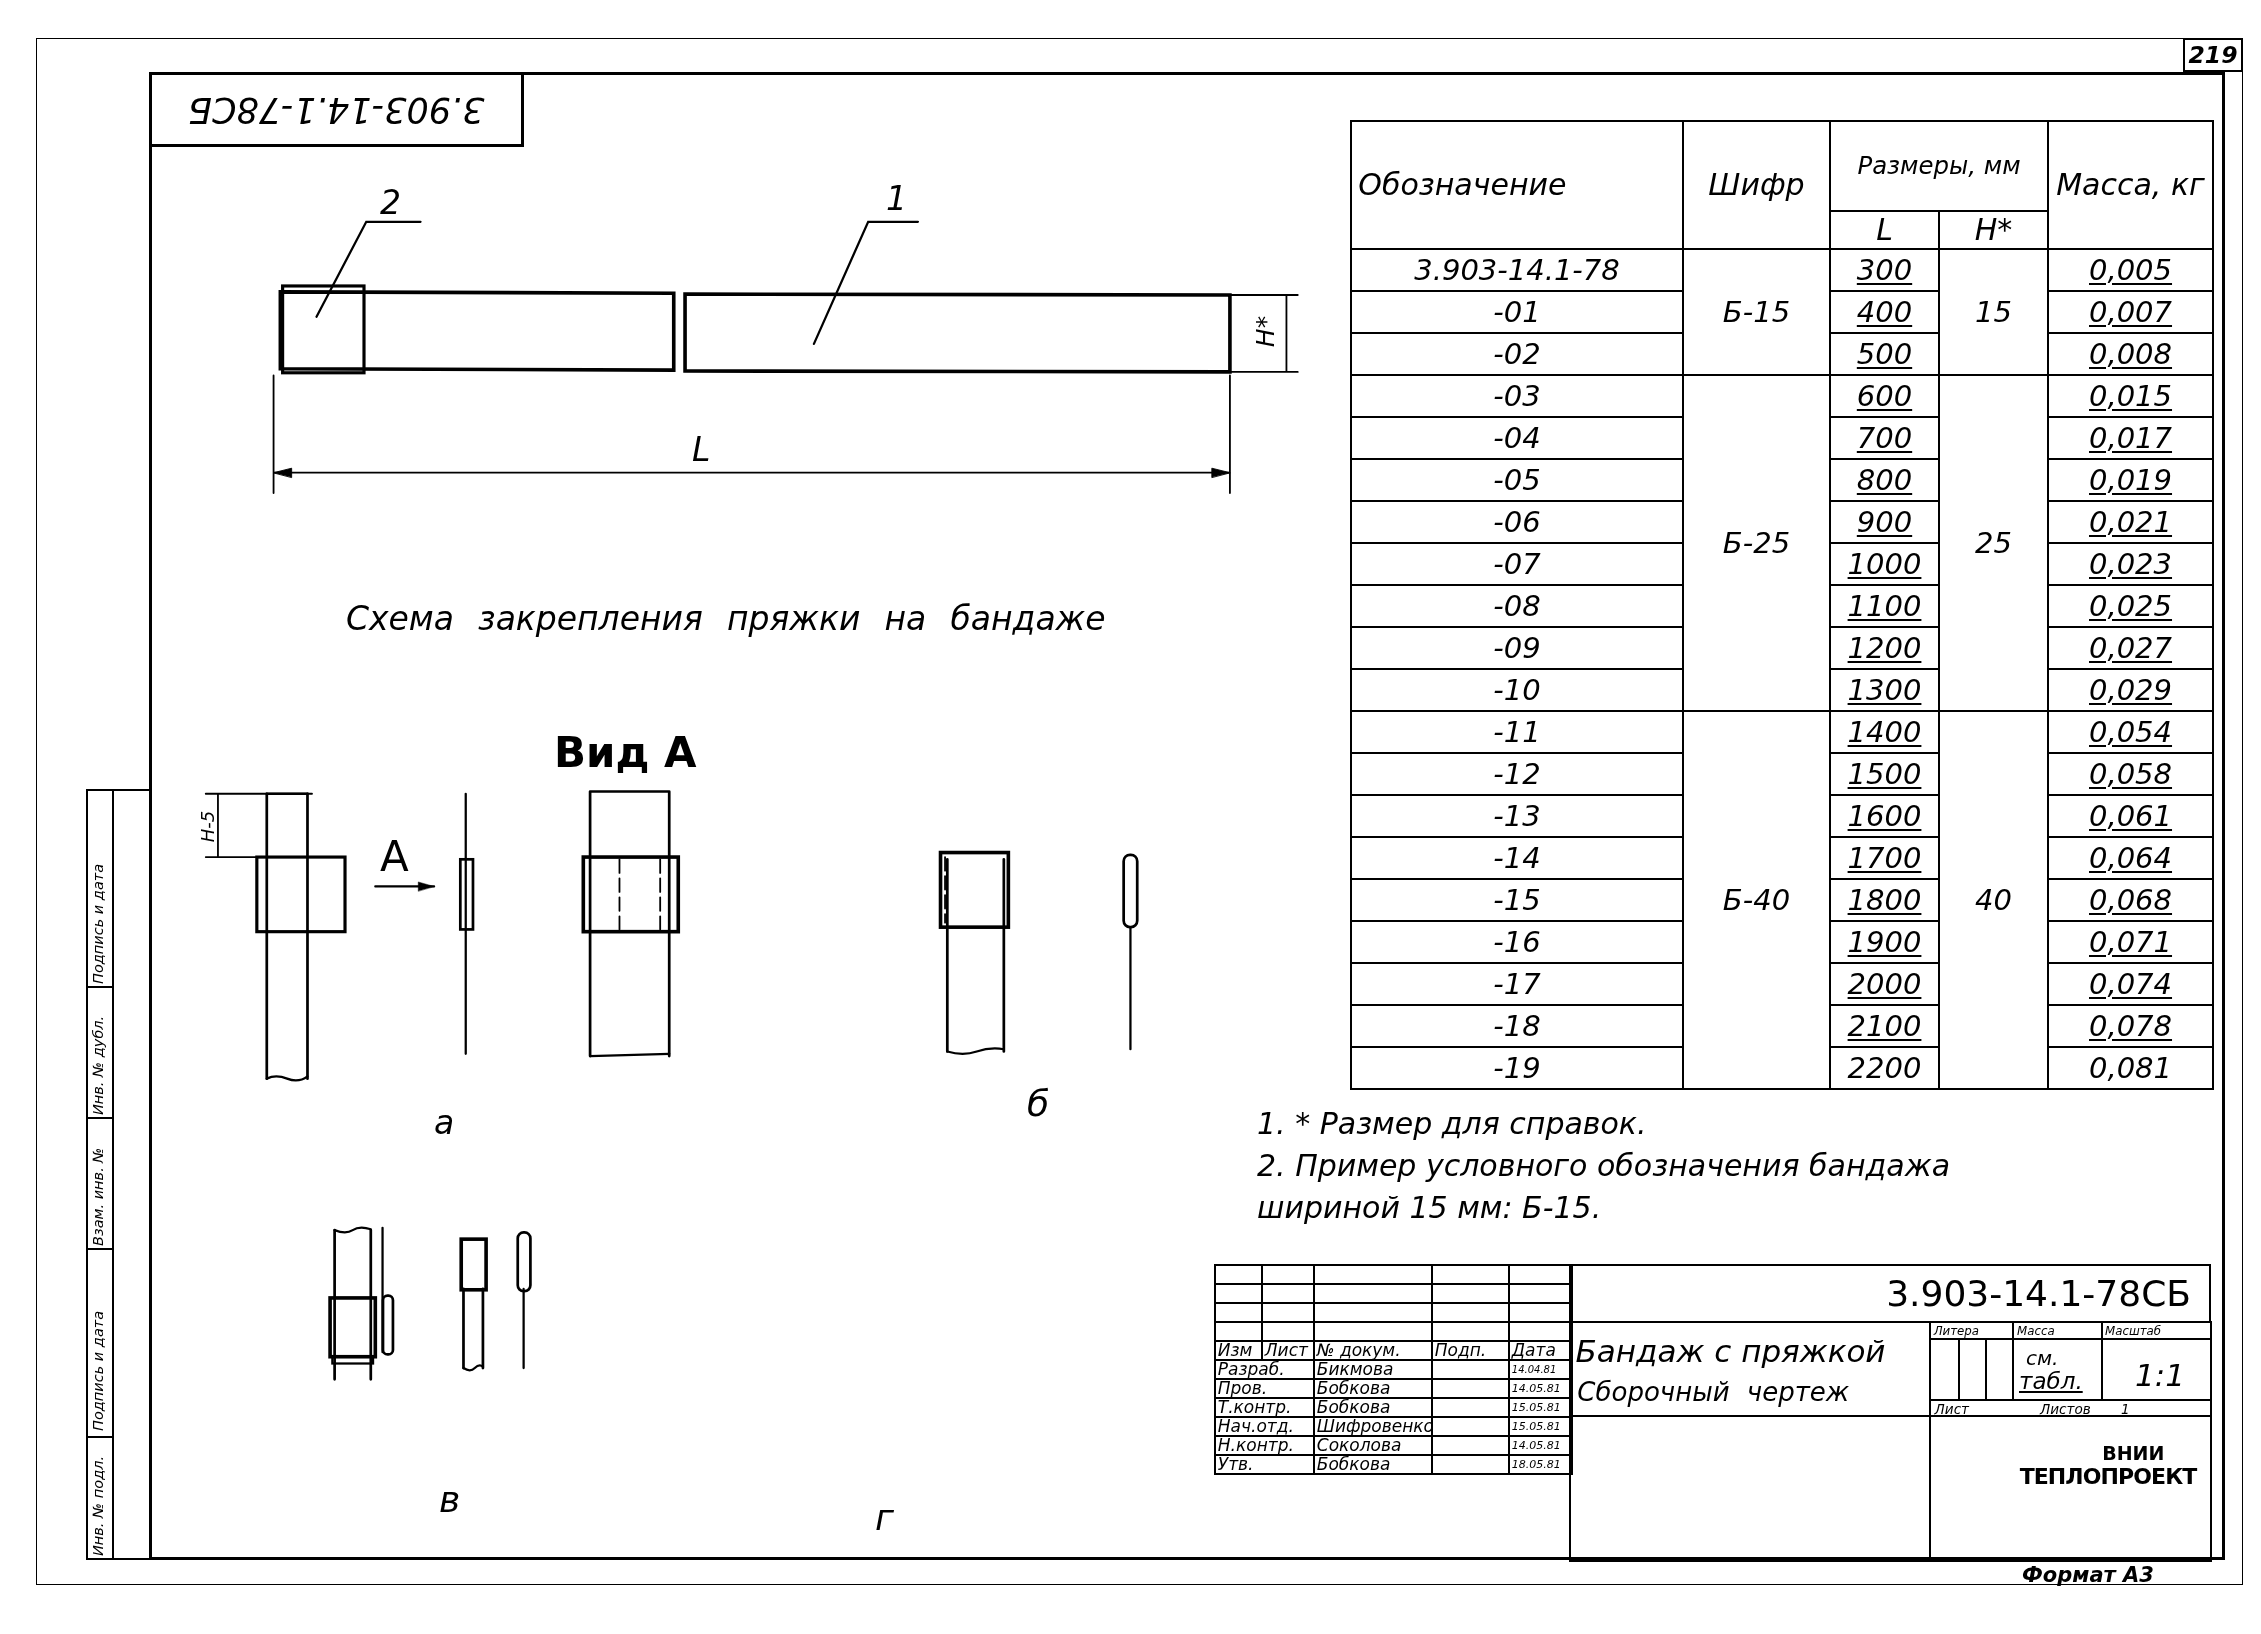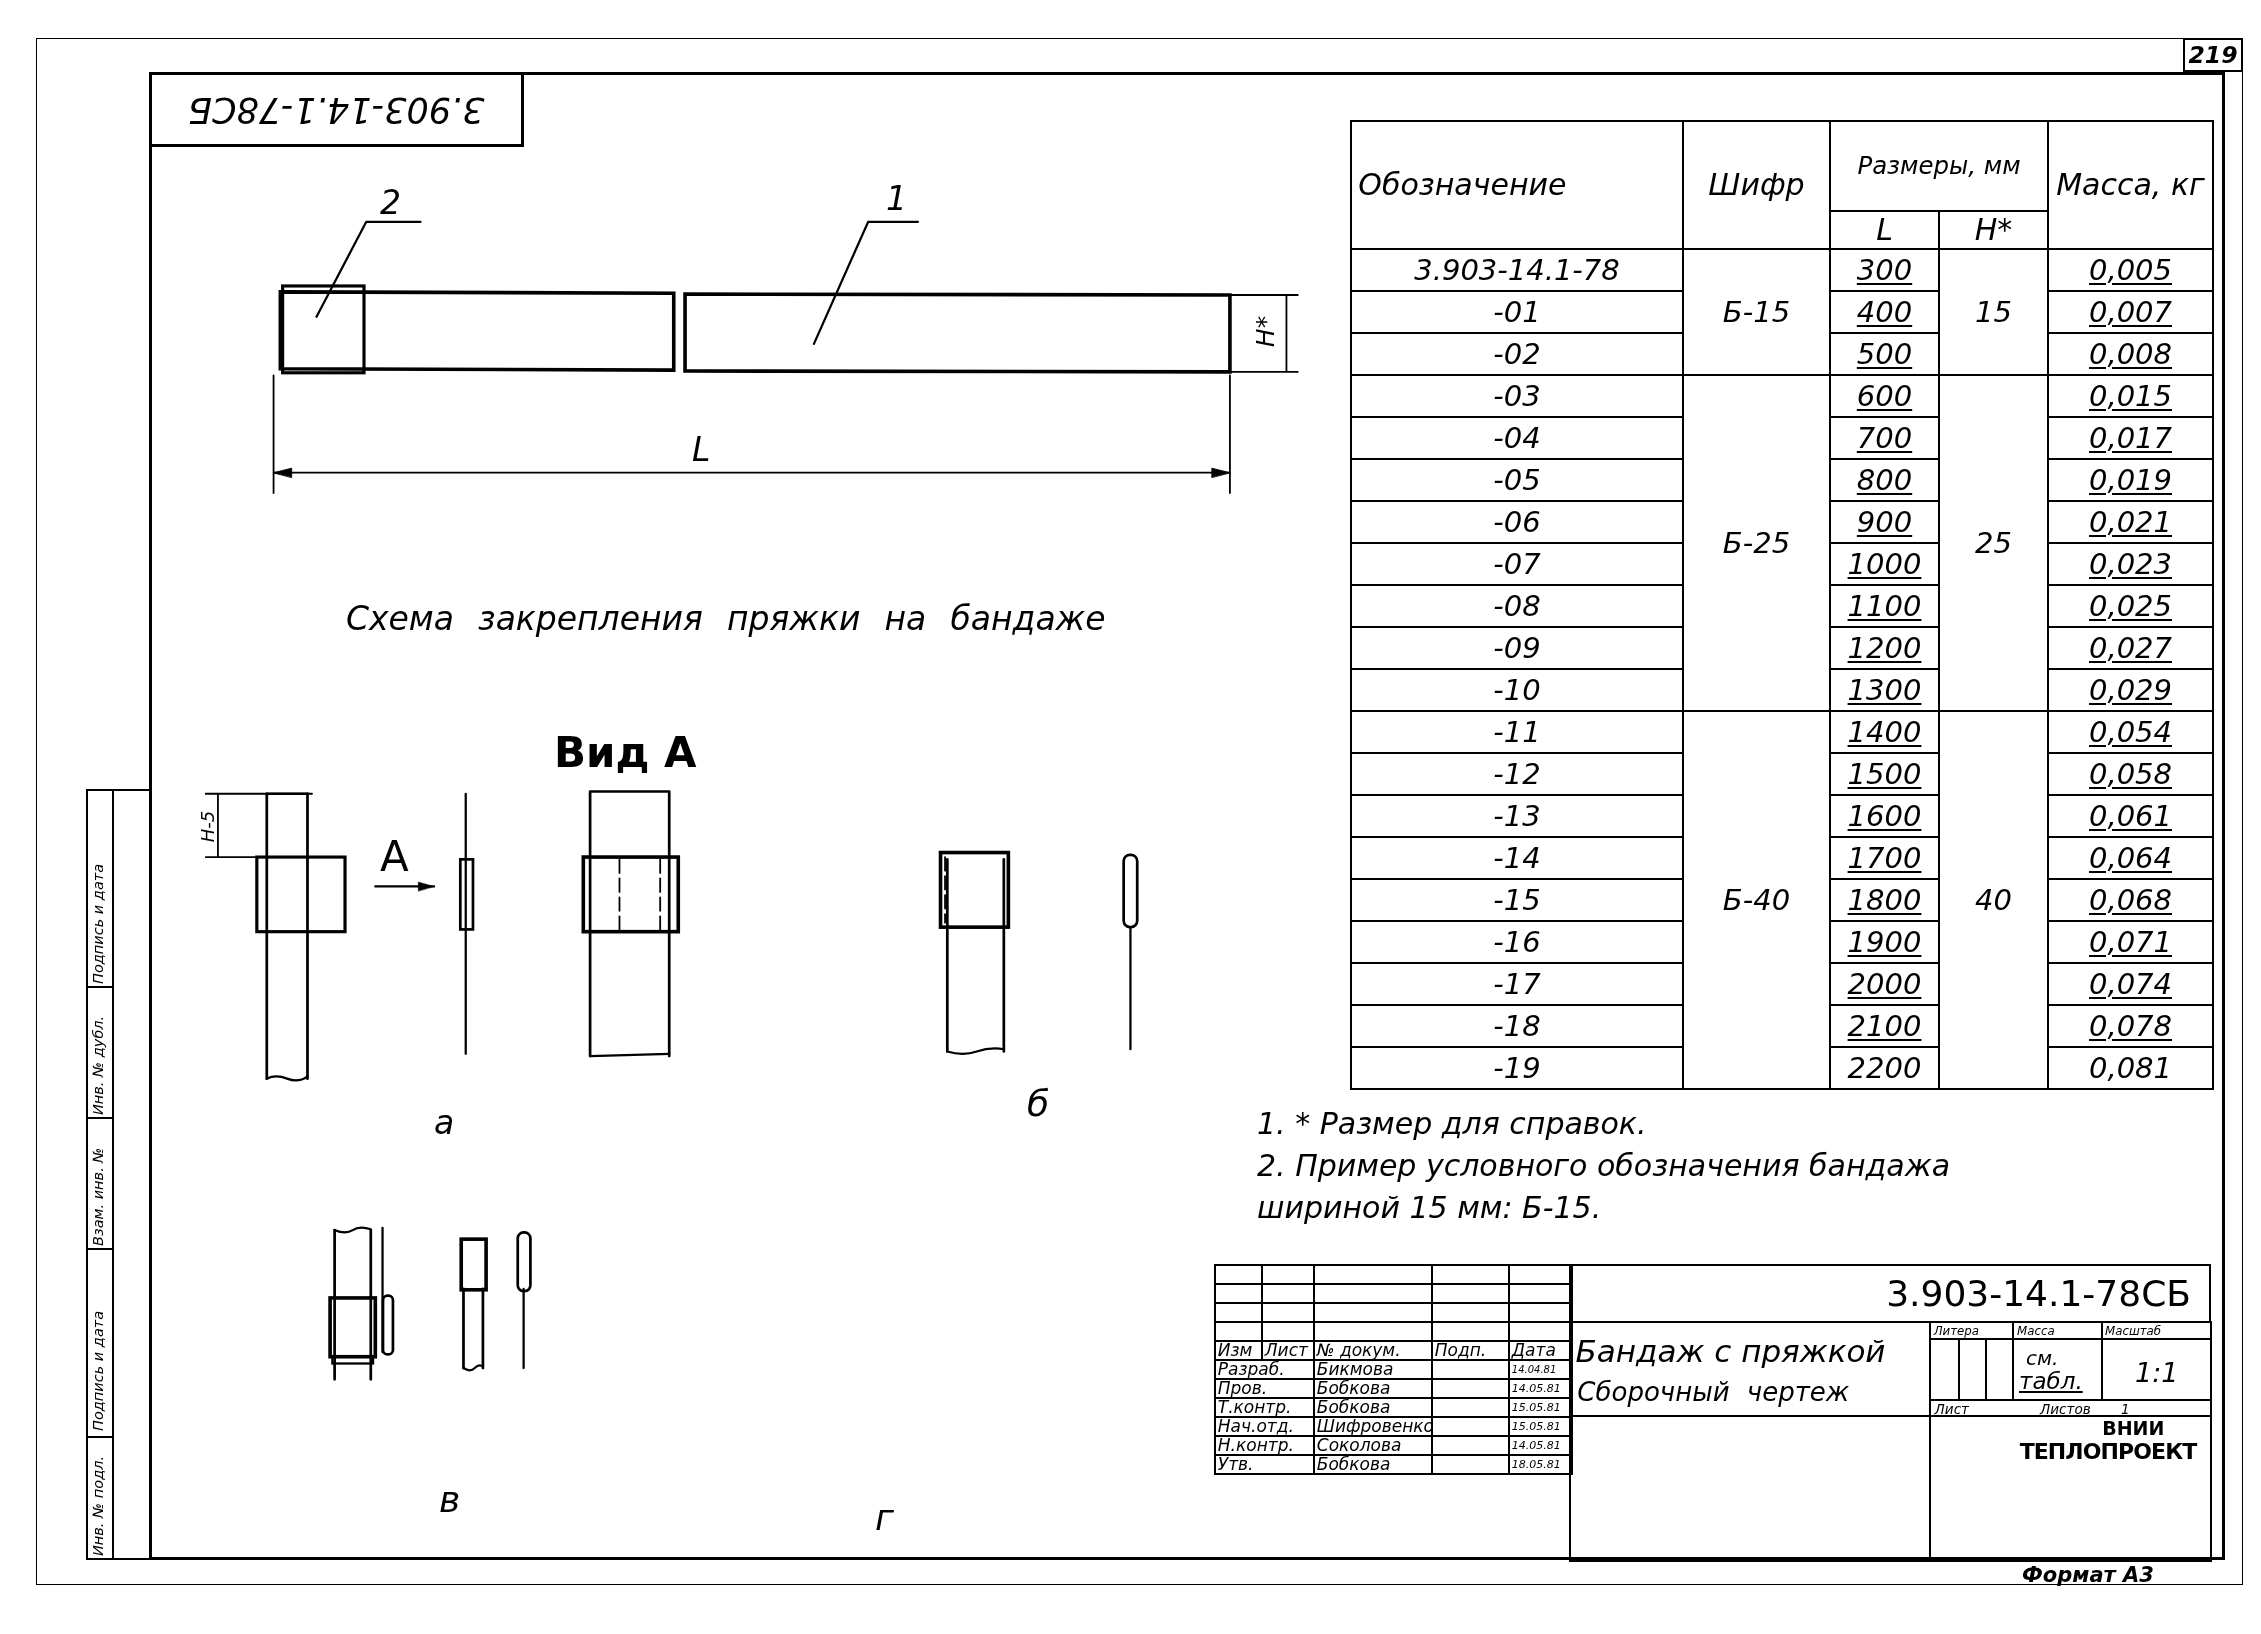--- a/index.html
+++ b/index.html
@@ -361,28 +361,28 @@
       <span class="hand" style="position:absolute; left:174px; top:0.9px; font-size:11.8px;">Масштаб</span>
       <div style="position:absolute; left:81px; top:0; width:2.3px; height:17px; background:#000;"></div>
       <div style="position:absolute; left:170px; top:0; width:2.3px; height:17px; background:#000;"></div>
     </div>
     <div style="position:absolute; left:27px; top:17px; width:2.3px; height:59px; background:#000;"></div>
     <div style="position:absolute; left:54px; top:17px; width:2.3px; height:59px; background:#000;"></div>
     <div style="position:absolute; left:81px; top:17px; width:2.3px; height:59px; background:#000;"></div>
     <div style="position:absolute; left:170px; top:17px; width:2.3px; height:59px; background:#000;"></div>
     <span class="hand" style="position:absolute; left:95px; top:22.6px; font-size:20px;">см.</span>
     <span class="hand" style="position:absolute; left:88px; top:45px; font-size:23px;text-decoration:underline;">табл.</span>
-    <span class="hand" style="position:absolute; left:204px; top:34px; font-size:27px;">1:1</span>
+    <span class="hand" style="position:absolute; left:204px; top:34px; font-size:31px;">1:1</span>
     <div style="position:absolute; left:0; top:76px; width:100%; height:2.3px; background:#000;"></div>
     <span class="hand" style="position:absolute; left:3.6px; top:78px; font-size:13.6px;">Лист</span>
     <span class="hand" style="position:absolute; left:109px; top:78px; font-size:13.6px;">Листов</span>
     <span class="hand" style="position:absolute; left:190px; top:78px; font-size:13.6px;">1</span>
   </div>
 
   <div class="abs" style="left:1569px; top:1415px; width:362px; height:147px; border:2.3px solid #000; box-sizing:border-box;"></div>
-  <div class="abs" style="left:1929px; top:1415px; width:283px; height:147px; border:2.3px solid #000; box-sizing:border-box; text-align:right; padding-right:13.6px; padding-top:0;">
+  <div class="abs" style="left:1929px; top:1415px; width:283px; height:147px; border:2.3px solid #000; box-sizing:border-box; text-align:right; padding-right:13.6px; padding-top:25px;">
     <div style="font-size:19px; font-weight:bold; margin-right:32px;">ВНИИ</div>
     <div style="font-size:22px; font-weight:bold; letter-spacing:-0.9px;">ТЕПЛОПРОЕКТ</div>
   </div>
 </div>
 
 <span class="abs hand" style="left:2022px; top:1563px; font-size:21px; font-weight:bold;">Формат А3</span>
 
 
 </body></html>

